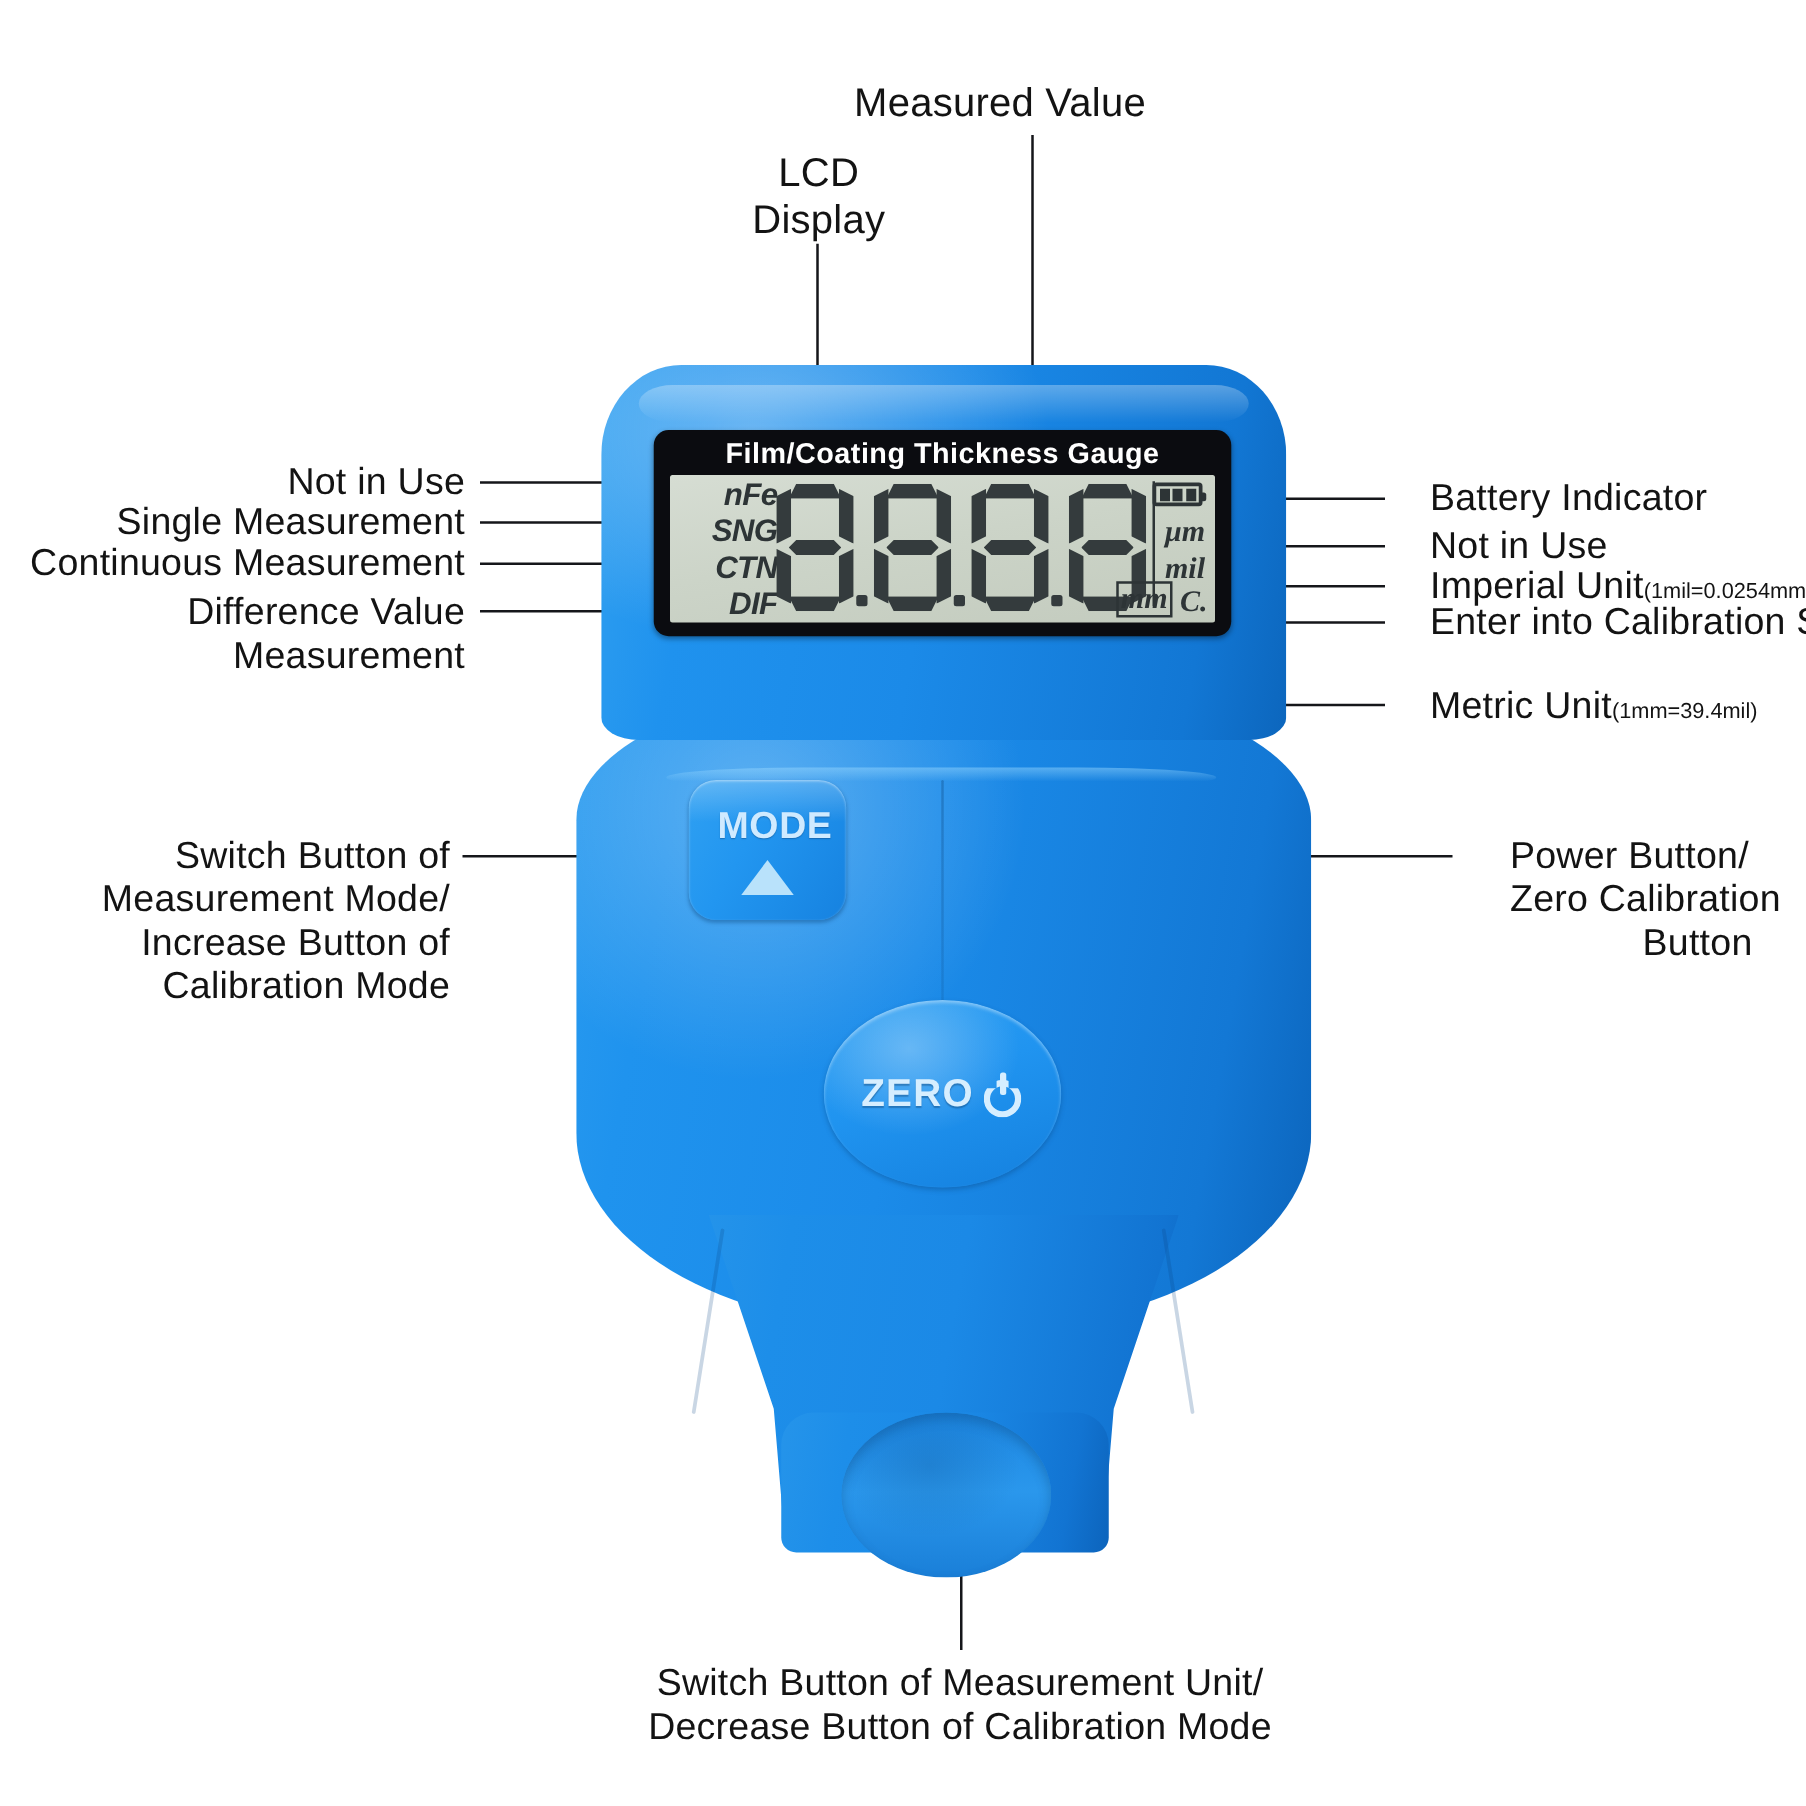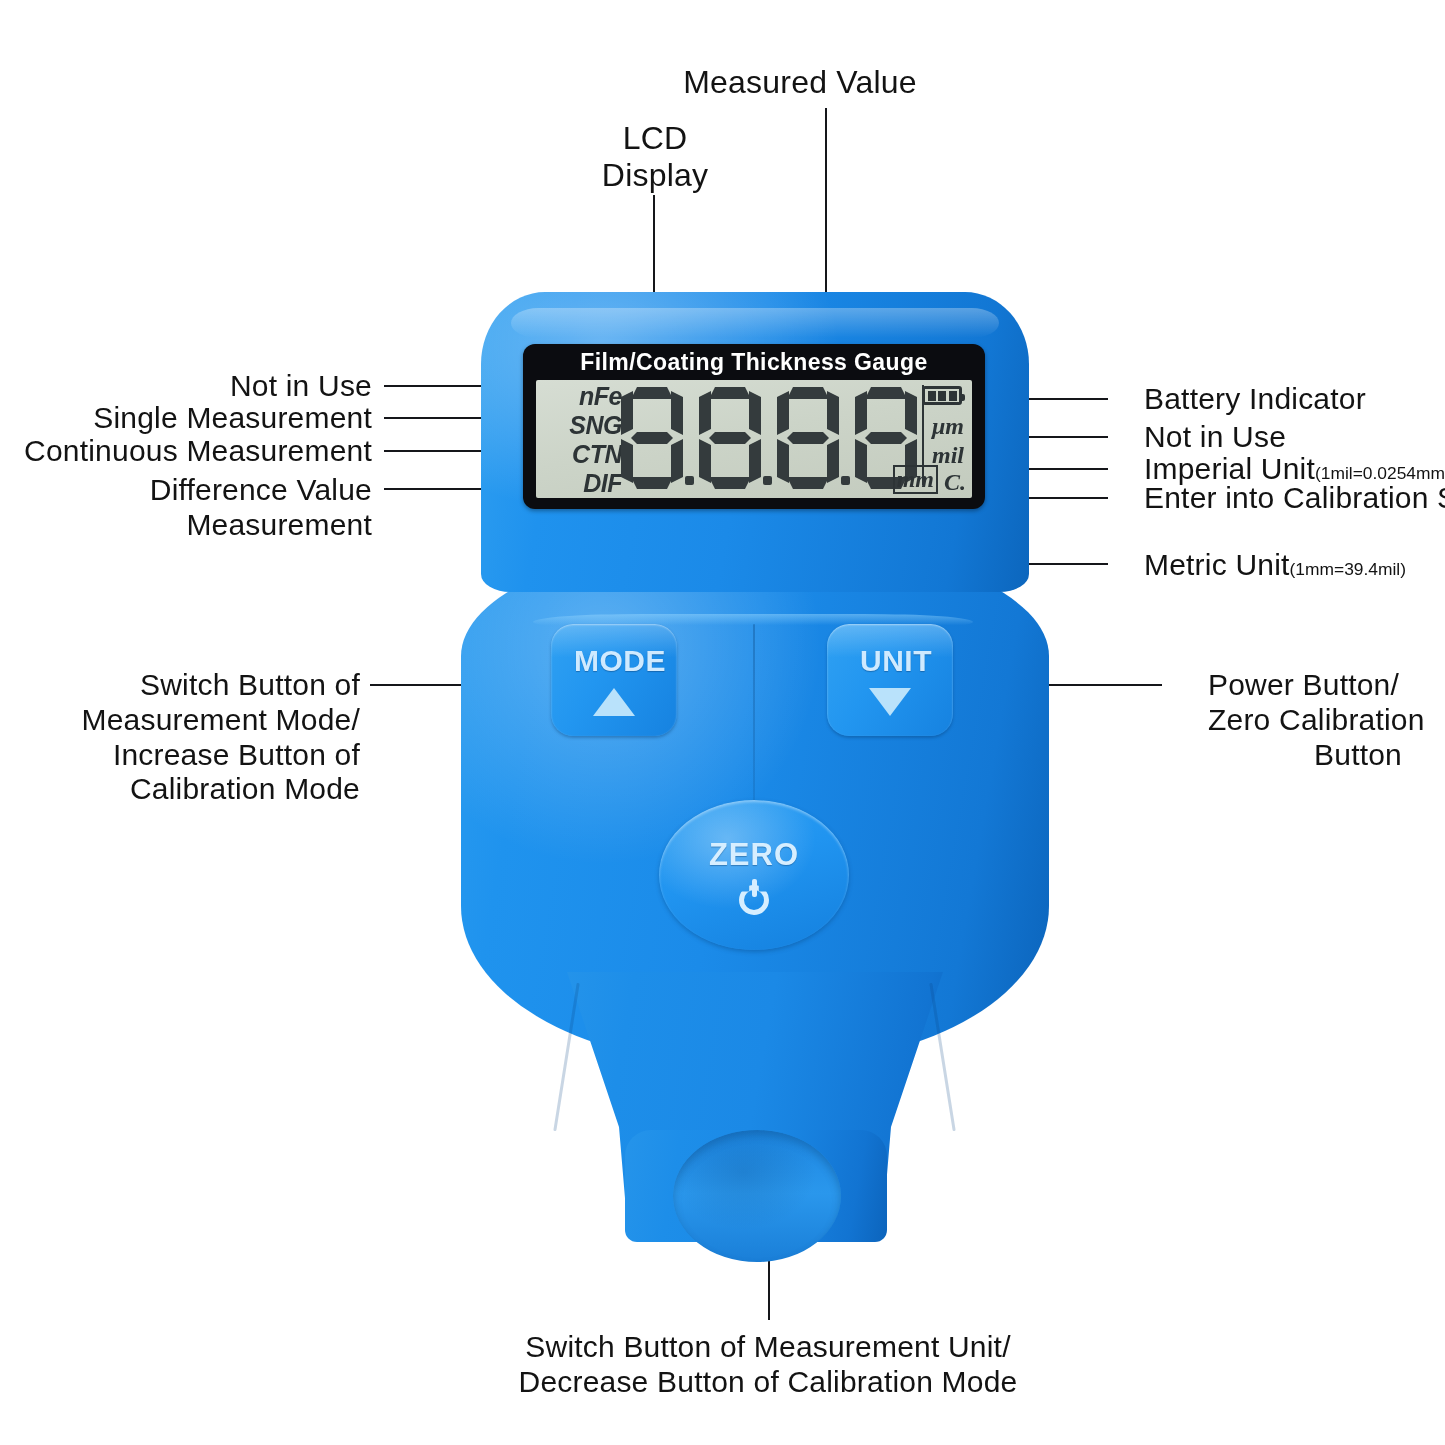--- a/index.html
+++ b/index.html
@@ -308,21 +308,21 @@
   .zero-btn {
     position: absolute;
     left: 212px; top: 508px;
     width: 190px; height: 150px;
     border-radius: 50%;
     background:
       radial-gradient(ellipse 80% 80% at 36% 26%, rgba(255,255,255,.30), rgba(255,255,255,0) 58%),
       linear-gradient(160deg, #2ea0f3 0%, #2094f0 45%, #1480de 100%);
     box-shadow: 0 2px 4px rgba(7,58,110,.34),
                 inset 0 2px 3px rgba(255,255,255,.40);
-    display:flex; flex-direction:column;
+    display:flex; flex-direction:row;
     align-items:center; justify-content:center;
     gap: 6px;
   }
   .zero-btn .cap {
     color: #d6eeff; font-size: 31px; font-weight: bold;
     letter-spacing: 1px;
     text-shadow: 0 1px 1px rgba(10,60,110,.4);
   }
   .pwr {
     position: relative; width: 34px; height: 34px;
@@ -521,24 +521,20 @@
         </div>
 
       </div>
     </div>
 
     <div class="btn" id="btn-mode">
       <div class="cap">MODE</div>
       <div class="tri-up"></div>
     </div>
 
-    <div class="btn" id="btn-unit">
-      <div class="cap">UNIT</div>
-      <div class="tri-dn"></div>
-    </div>
 
     <div class="zero-btn">
       <div class="cap">ZERO</div>
       <div class="pwr"></div>
     </div>
 
   </div>
 </div>
 
 </body></html>

